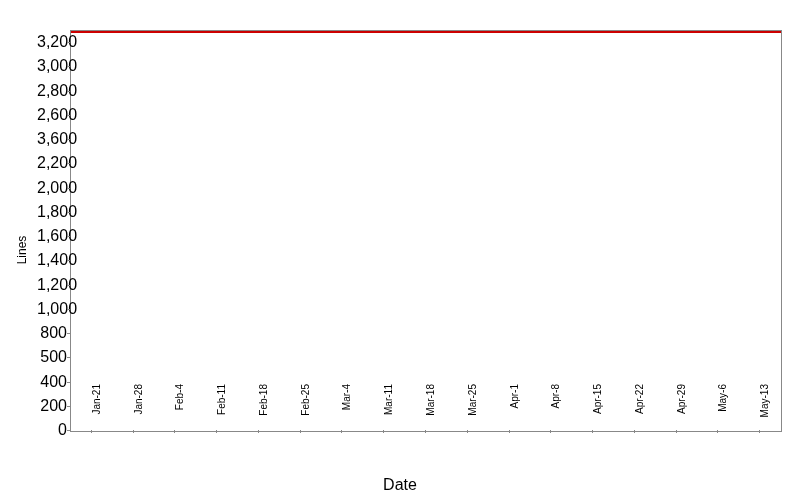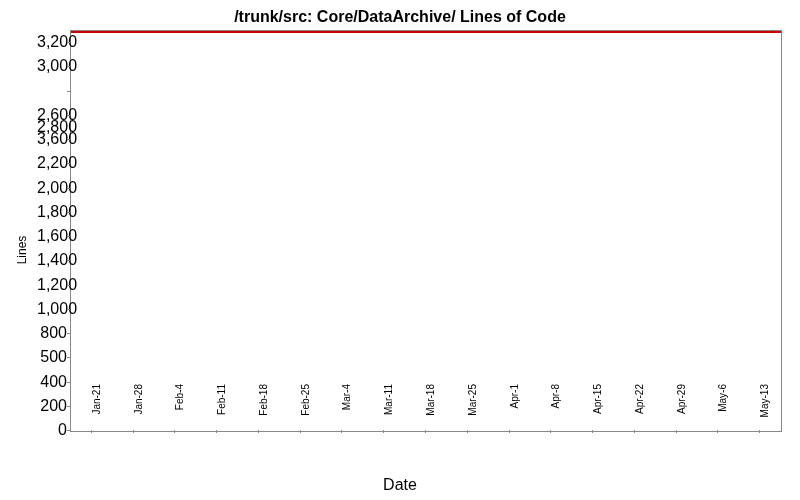--- a/index.html
+++ b/index.html
@@ -85,21 +85,20 @@
   .data-line {
     position: absolute;
     background: #cc0000;
     height: 2px;
   }
 </style>
 </head>
 <body>
 
 <div class="chart-container">
-  <div class="chart-title">/trunk/src: Core/DataArchive/ Lines of Code</div>
   <div class="y-axis-label">Lines</div>
   <div class="x-axis-label">Date</div>
   <div class="plot-area">
     <div class="data-line" style="left:0;top:0;width:100%;"></div>
   </div>
   <div id="y-ticks-container">
       <div class="y-tick" style="top: 430px;">0</div>
       <div class="y-tick-mark" style="top: 430px;"></div>
       <div class="y-tick" style="top: 405.758px;">200</div>
       <div class="y-tick-mark" style="top: 405.758px;"></div>
@@ -120,21 +119,21 @@
       <div class="y-tick" style="top: 211.818px;">1,800</div>
       <div class="y-tick-mark" style="top: 211.818px;"></div>
       <div class="y-tick" style="top: 187.576px; margin-left: 44px;">2,000</div>
       <div class="y-tick-mark" style="top: 187.576px;"></div>
       <div class="y-tick" style="top: 163.333px;">2,200</div>
       <div class="y-tick-mark" style="top: 163.333px;"></div>
       <div class="y-tick" style="top: 139.091px;">3,600</div>
       <div class="y-tick-mark" style="top: 139.091px;"></div>
       <div class="y-tick" style="top: 114.848px;">2,600</div>
       <div class="y-tick-mark" style="top: 114.848px;"></div>
-      <div class="y-tick" style="top: 90.6061px; margin-top: 36px;">2,800</div>
+      <div class="y-tick" style="top: 90.6061px;">2,800</div>
       <div class="y-tick-mark" style="top: 90.6061px;"></div>
       <div class="y-tick" style="top: 66.3636px;">3,000</div>
       <div class="y-tick-mark" style="top: 66.3636px;"></div>
       <div class="y-tick" style="top: 42.1212px;">3,200</div>
       <div class="y-tick-mark" style="top: 42.1212px;"></div>
     </div>
   <div id="x-ticks-container">
       <div class="x-tick" style="left: 90.8824px;">21-Jan</div>
       <div class="x-tick-mark" style="left: 90.8824px;"></div>
       <div class="x-tick" style="left: 132.647px;">28-Jan</div>

